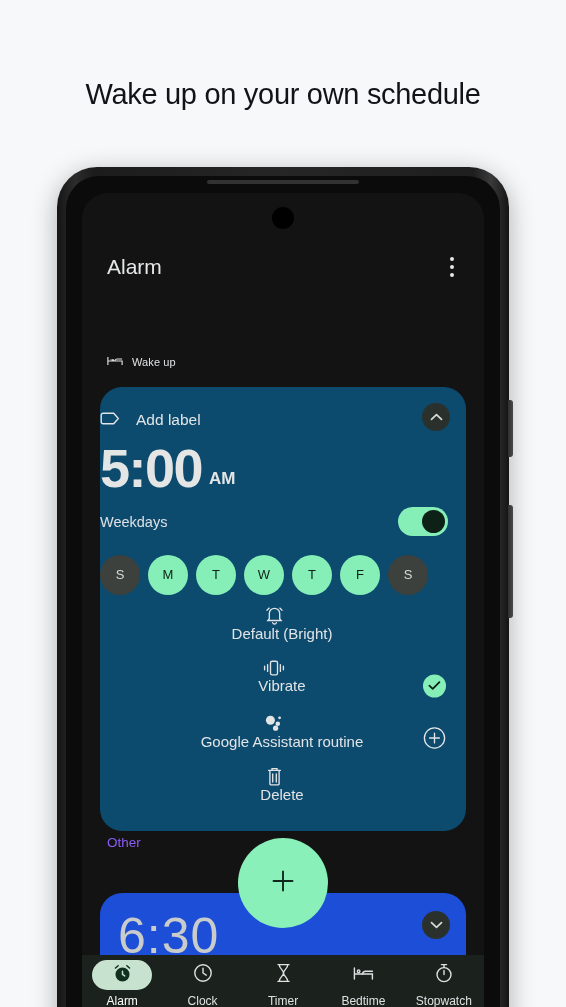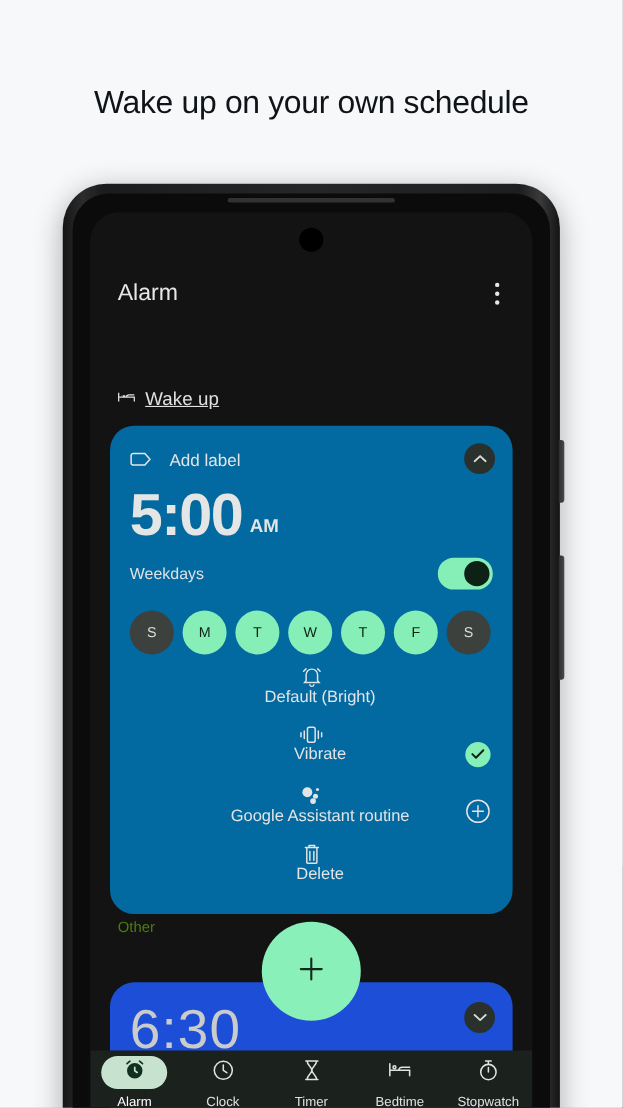--- a/index.html
+++ b/index.html
@@ -74,31 +74,31 @@
   }
   .app-title { font-size: 21px; color: #e6e7e9; font-weight: 400; }
   .kebab { display: flex; flex-direction: column; gap: 4px; padding: 6px 8px; cursor: pointer; }
   .kebab i { display: block; width: 4px; height: 4px; border-radius: 50%; background: #e6e7e9; }
 
   
   .section-wake {
     position: absolute; left: 25px; top: 160px;
     display: flex; align-items: center; gap: 9px;
   }
-  .section-label { font-size: 17px; color: #dfe1e3; letter-spacing: 0.1px; text-decoration: underline; }
+  .section-label { font-size: 11px; color: #dfe1e3; letter-spacing: 0.1px; }
   .section-other {
     position: absolute; left: 25px; top: 642px;
-    font-size: 13.5px; color: #4d7c0f;
+    font-size: 13.5px; color: #8b5cf6;
   }
 
   
   .alarm-card {
     position: absolute; left: 18px; top: 194px; right: 18px;
-    background: #0369a1; border-radius: 22px;
-    padding: 16px 18px 14px 18px;
+    background: #0c4a6e; border-radius: 22px;
+    padding: 16px 18px 14px 0;
   }
   .label-row { display: flex; align-items: center; height: 34px; }
   .label-text { font-size: 15.5px; color: #e3e5e6; margin-left: 16px; }
   .circle-btn {
     position: absolute; right: 16px; top: 16px;
     width: 28px; height: 28px; border-radius: 50%;
     background: #2a312c;
     display: flex; align-items: center; justify-content: center;
     cursor: pointer;
   }

